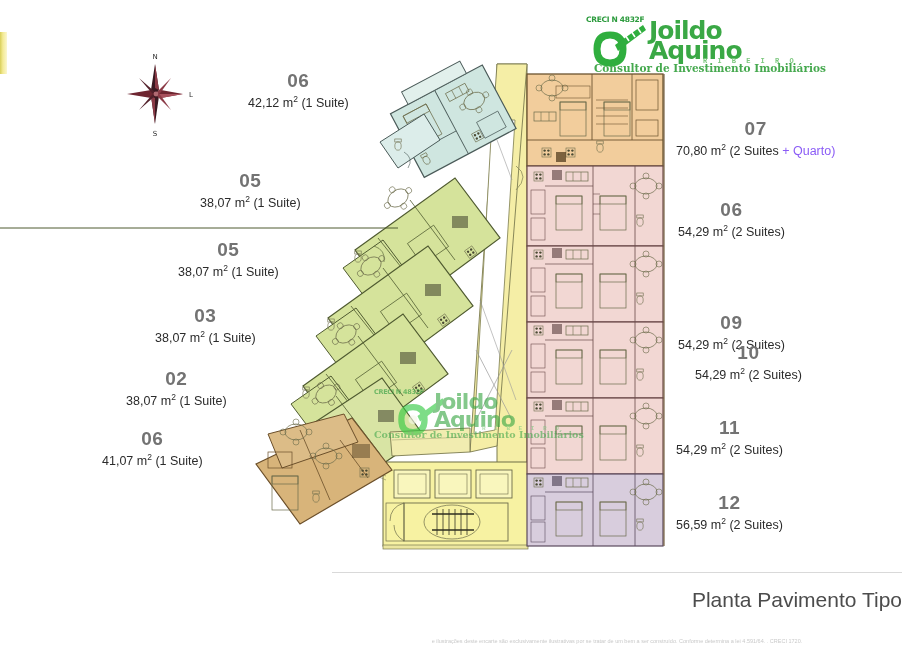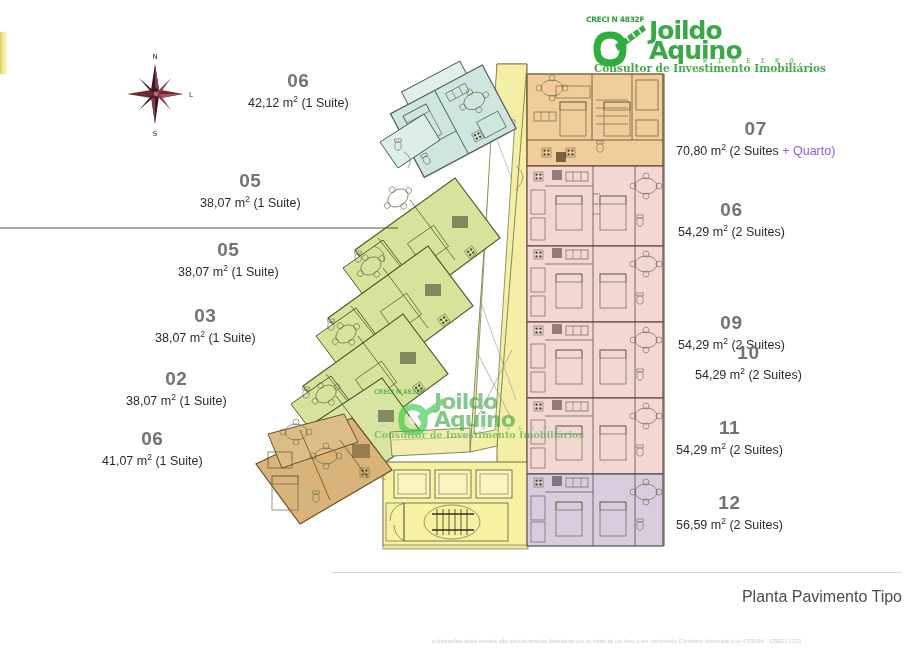--- a/index.html
+++ b/index.html
@@ -120,21 +120,21 @@
     left: 332px; top: 572px;
     width: 570px; height: 1px;
     background: #d9d9d9;
   }
   #footer-title {
     position: absolute;
     left: 332px; top: 588px;
     width: 570px;
     text-align: right;
     font-family: "Liberation Sans", sans-serif;
-    font-size: 16px;
+    font-size: 21px;
     color: #4c4c4c;
     white-space: nowrap;
   }
   #footer-fineprint {
     position: absolute;
     left: 332px; top: 638px;
     width: 570px;
     text-align: center;
     font-family: "Liberation Sans", sans-serif;
     font-size: 5.5px;

